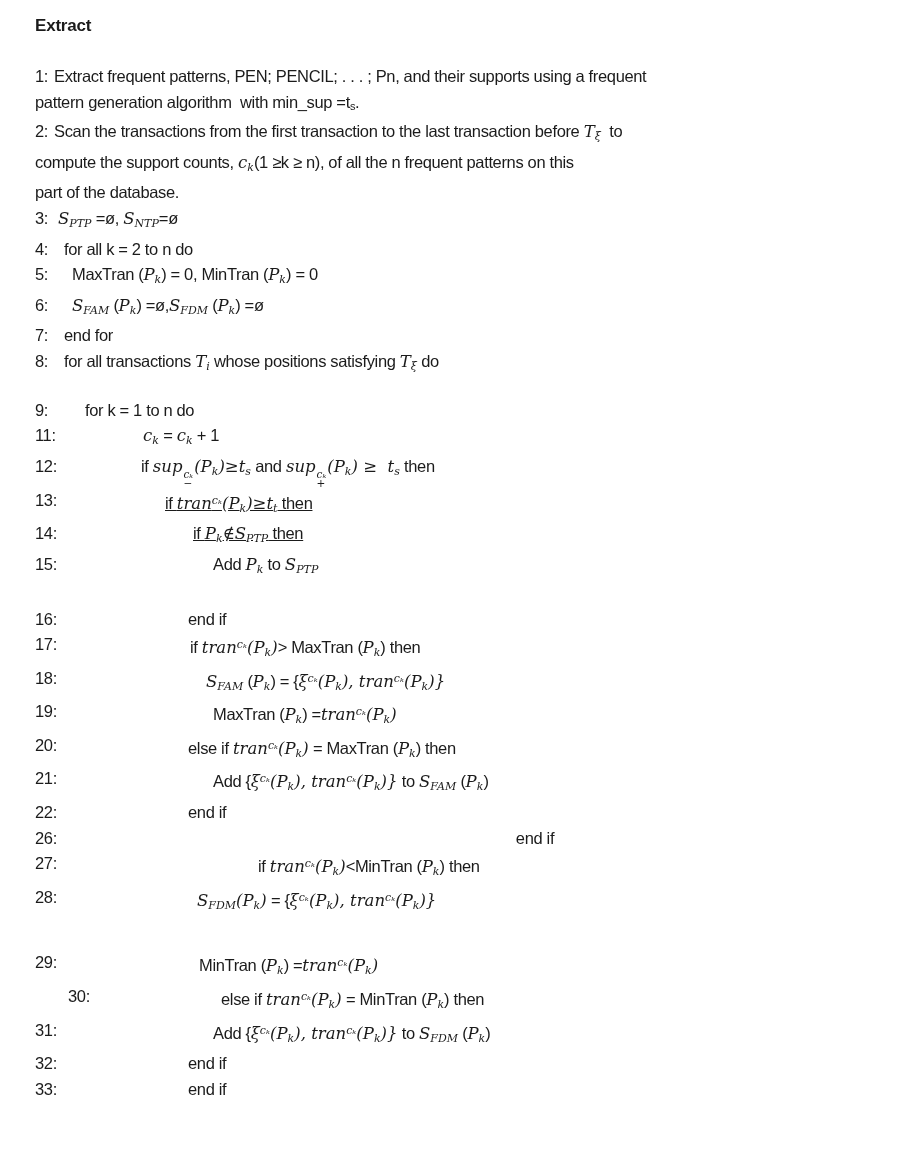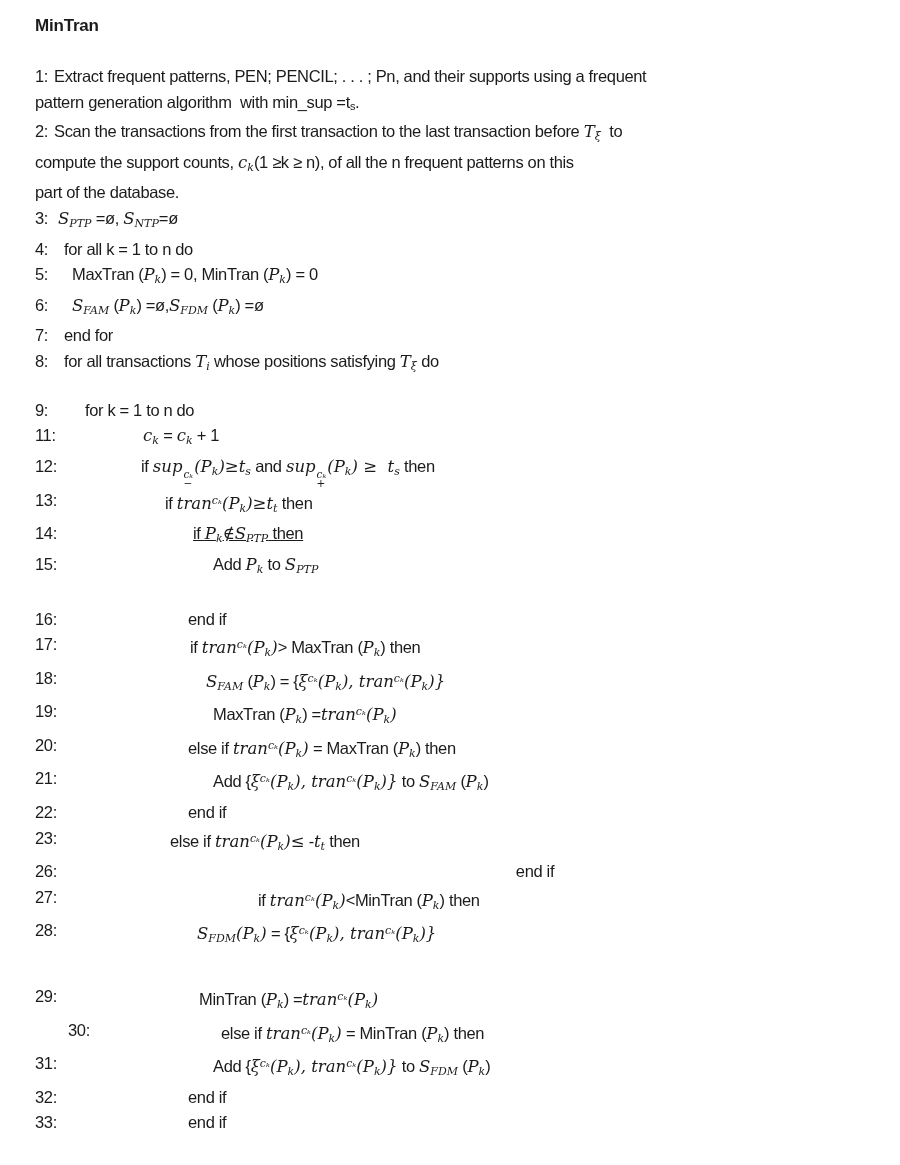--- a/index.html
+++ b/index.html
@@ -34,44 +34,43 @@
   .stack {
     display:inline-flex; flex-direction:column; align-items:flex-start;
     vertical-align:-6px; line-height:9px; margin:0 1px;
   }
   .stk-top, .stk-bot { font-size:10.5px; line-height:9px; }
 </style>
 </head>
 <body>
 
 <div class="page">
-  <div class="title">MinTran</div>
+  <div class="title">Extract</div>
   <div class="lines">
       <div class="line wrap"><span class="num">1:</span><span class="t">Extract frequent patterns, PEN; PENCIL; . . . ; Pn, and their supports using a frequent</span><br><span class="t">pattern generation algorithm  with min_sup =</span><span class="t">t</span><span class="tsub">s</span><span class="t">.</span></div>
       <div class="line wrap"><span class="num">2:</span><span class="t">Scan the transactions from the first transaction to the last transaction before </span><span class="math">T</span><span class="msub">ξ</span><span class="t">  to</span><br><span class="t">compute the support counts, </span><span class="math">c</span><span class="msub">k</span><span class="t">(1 ≥k ≥ n), of all the n frequent patterns on this</span><br><span class="t">part of the database.</span></div>
       <div class="line" style="padding-left: 23px;"><span class="num">3:</span><span class="math">S</span><span class="msub">PTP</span><span class="t"> =ø, </span><span class="math">S</span><span class="msub">NTP</span><span class="t">=ø</span></div>
-      <div class="line" style="padding-left: 29px;"><span class="num">4:</span><span class="t">for all k = 1 to n do</span></div>
+      <div class="line" style="padding-left: 29px;"><span class="num">4:</span><span class="t">for all k = 2 to n do</span></div>
       <div class="line" style="padding-left: 37px;"><span class="num">5:</span><span class="t">MaxTran (</span><span class="math">P</span><span class="msub">k</span><span class="t">) = 0, MinTran (</span><span class="math">P</span><span class="msub">k</span><span class="t">) = 0</span></div>
       <div class="line" style="padding-left: 37px;"><span class="num">6:</span><span class="math">S</span><span class="msub">FAM</span><span class="t"> (</span><span class="math">P</span><span class="msub">k</span><span class="t">) =ø,</span><span class="math">S</span><span class="msub">FDM</span><span class="t"> (</span><span class="math">P</span><span class="msub">k</span><span class="t">) =ø</span></div>
       <div class="line" style="padding-left: 29px;"><span class="num">7:</span><span class="t">end for</span></div>
       <div class="line" style="padding-left: 29px;"><span class="num">8:</span><span class="t">for all transactions </span><span class="math">T</span><span class="msub">i</span><span class="t"> whose positions satisfying </span><span class="math">T</span><span class="msub">ξ</span><span class="t"> do</span></div>
       <div class="line gap" style="padding-left: 50px;"><span class="num">9:</span><span class="t">for k = 1 to n do</span></div>
       <div class="line" style="padding-left: 108px;"><span class="num">11:</span><span class="math">c</span><span class="msub">k</span><span class="t"> = </span><span class="math">c</span><span class="msub">k</span><span class="t"> + 1</span></div>
       <div class="line" style="padding-left: 106px;"><span class="num">12:</span><span class="t">if </span><span class="math">sup</span><span class="stack"><span class="stk-top">cₖ</span><span class="stk-bot">−</span></span><span class="math">(P</span><span class="msub">k</span><span class="math">)≥t</span><span class="msub">s</span><span class="t"> and </span><span class="math">sup</span><span class="stack"><span class="stk-top">cₖ</span><span class="stk-bot">+</span></span><span class="math">(P</span><span class="msub">k</span><span class="math">) ≥  t</span><span class="msub">s</span><span class="t"> then</span></div>
-      <div class="line" style="padding-left: 130px;"><span class="num">13:</span><span class="t">if </span><span class="math">tran</span><span class="msup">cₖ</span><span class="math">(P</span><span class="msub">k</span><span class="math">)≥t</span><span class="msub">t</span><span class="t"> then</span></div>
+      <div class="line" style="padding-left: 130px; text-decoration: underline;"><span class="num">13:</span><span class="t">if </span><span class="math">tran</span><span class="msup">cₖ</span><span class="math">(P</span><span class="msub">k</span><span class="math">)≥t</span><span class="msub">t</span><span class="t"> then</span></div>
       <div class="line" style="padding-left: 158px; text-decoration: underline;"><span class="num">14:</span><span class="t">if </span><span class="math">P</span><span class="msub">k</span><span class="math">∉S</span><span class="msub">PTP</span><span class="t"> then</span></div>
       <div class="line" style="padding-left: 178px;"><span class="num">15:</span><span class="t">Add </span><span class="math">P</span><span class="msub">k</span><span class="t"> to </span><span class="math">S</span><span class="msub">PTP</span></div>
       <div class="line" style="padding-left: 153px; margin-top: 24px;"><span class="num">16:</span><span class="t">end if</span></div>
       <div class="line" style="padding-left: 155px;"><span class="num">17:</span><span class="t">if </span><span class="math">tran</span><span class="msup">cₖ</span><span class="math">(P</span><span class="msub">k</span><span class="math">)</span><span class="t">&gt; MaxTran (</span><span class="math">P</span><span class="msub">k</span><span class="t">) then</span></div>
       <div class="line" style="padding-left: 171px;"><span class="num">18:</span><span class="math">S</span><span class="msub">FAM</span><span class="t"> (</span><span class="math">P</span><span class="msub">k</span><span class="t">) = {</span><span class="math">ξ</span><span class="msup">cₖ</span><span class="math">(P</span><span class="msub">k</span><span class="math">), tran</span><span class="msup">cₖ</span><span class="math">(P</span><span class="msub">k</span><span class="math">)}</span></div>
       <div class="line" style="padding-left: 178px;"><span class="num">19:</span><span class="t">MaxTran (</span><span class="math">P</span><span class="msub">k</span><span class="t">) =</span><span class="math">tran</span><span class="msup">cₖ</span><span class="math">(P</span><span class="msub">k</span><span class="math">)</span></div>
       <div class="line" style="padding-left: 153px;"><span class="num">20:</span><span class="t">else if </span><span class="math">tran</span><span class="msup">cₖ</span><span class="math">(P</span><span class="msub">k</span><span class="math">)</span><span class="t"> = MaxTran (</span><span class="math">P</span><span class="msub">k</span><span class="t">) then</span></div>
       <div class="line" style="padding-left: 178px;"><span class="num">21:</span><span class="t">Add {</span><span class="math">ξ</span><span class="msup">cₖ</span><span class="math">(P</span><span class="msub">k</span><span class="math">), tran</span><span class="msup">cₖ</span><span class="math">(P</span><span class="msub">k</span><span class="math">)}</span><span class="t"> to </span><span class="math">S</span><span class="msub">FAM</span><span class="t"> (</span><span class="math">P</span><span class="msub">k</span><span class="t">)</span></div>
       <div class="line" style="padding-left: 153px;"><span class="num">22:</span><span class="t">end if</span></div>
-      <div class="line" style="padding-left: 135px;"><span class="num">23:</span><span class="t">else if </span><span class="math">tran</span><span class="msup">cₖ</span><span class="math">(P</span><span class="msub">k</span><span class="math">)≤</span><span class="t"> -</span><span class="math">t</span><span class="msub">t</span><span class="t"> then</span></div>
       <div class="line" style="padding-left: 153px; text-align: center;"><span class="num">26:</span><span class="t">end if</span></div>
       <div class="line" style="padding-left: 223px;"><span class="num">27:</span><span class="t">if </span><span class="math">tran</span><span class="msup">cₖ</span><span class="math">(P</span><span class="msub">k</span><span class="math">)</span><span class="t">&lt;MinTran (</span><span class="math">P</span><span class="msub">k</span><span class="t">) then</span></div>
       <div class="line" style="padding-left: 162px;"><span class="num">28:</span><span class="math">S</span><span class="msub">FDM</span><span class="math">(P</span><span class="msub">k</span><span class="math">)</span><span class="t"> = {</span><span class="math">ξ</span><span class="msup">cₖ</span><span class="math">(P</span><span class="msub">k</span><span class="math">), tran</span><span class="msup">cₖ</span><span class="math">(P</span><span class="msub">k</span><span class="math">)}</span></div>
       <div class="line" style="padding-left: 164px; margin-top: 32px;"><span class="num">29:</span><span class="t">MinTran (</span><span class="math">P</span><span class="msub">k</span><span class="t">) =</span><span class="math">tran</span><span class="msup">cₖ</span><span class="math">(P</span><span class="msub">k</span><span class="math">)</span></div>
       <div class="line" style="padding-left: 153px; margin-left: 33px;"><span class="num">30:</span><span class="t">else if </span><span class="math">tran</span><span class="msup">cₖ</span><span class="math">(P</span><span class="msub">k</span><span class="math">)</span><span class="t"> = MinTran (</span><span class="math">P</span><span class="msub">k</span><span class="t">) then</span></div>
       <div class="line" style="padding-left: 178px;"><span class="num">31:</span><span class="t">Add {</span><span class="math">ξ</span><span class="msup">cₖ</span><span class="math">(P</span><span class="msub">k</span><span class="math">), tran</span><span class="msup">cₖ</span><span class="math">(P</span><span class="msub">k</span><span class="math">)}</span><span class="t"> to </span><span class="math">S</span><span class="msub">FDM</span><span class="t"> (</span><span class="math">P</span><span class="msub">k</span><span class="t">)</span></div>
       <div class="line" style="padding-left: 153px;"><span class="num">32:</span><span class="t">end if</span></div>
       <div class="line" style="padding-left: 153px;"><span class="num">33:</span><span class="t">end if</span></div>
     </div>
 </div>

